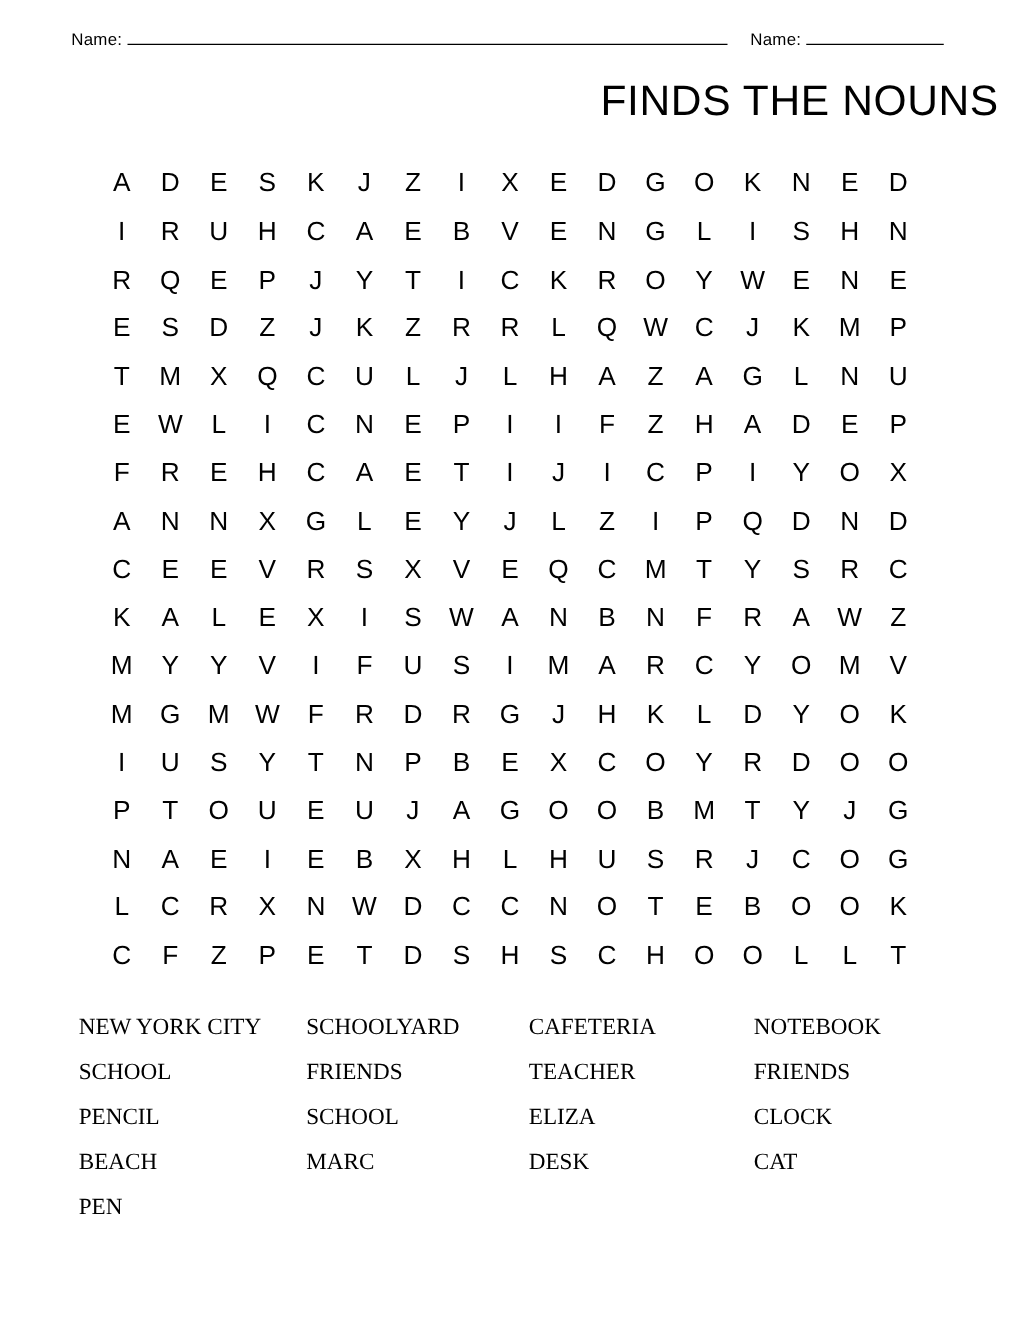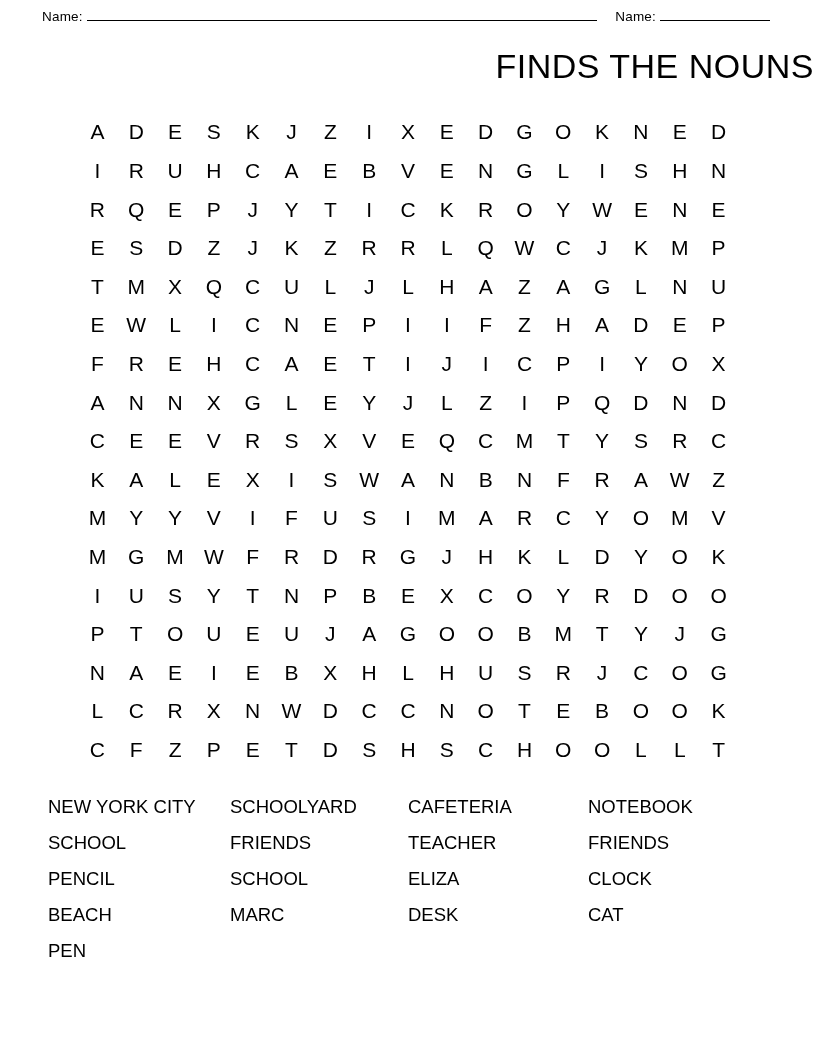--- a/index.html
+++ b/index.html
@@ -12,21 +12,21 @@
     background: #ffffff;
     font-family: "Liberation Sans", sans-serif;
     color: #000000;
     position: relative;
     overflow: hidden;
   }
   .page {
     width: 816px;
     height: 1056px;
     box-sizing: border-box;
-    padding: 2px;
+    padding: 17px;
     position: relative;
   }
 
   
   .header-row {
     display: flex;
     align-items: baseline;
     padding: 6px 40px 0 40px;
     font-size: 13.5px;
     letter-spacing: 0.2px;
@@ -70,20 +70,21 @@
     letter-spacing: 0;
   }
 
   
   .wordlist {
     margin: 20px 0 0 0;
     padding: 0 40px 0 46px;
     display: grid;
     grid-template-columns: 182px 178px 180px auto;
     row-gap: 0;
+    font-family: Liberation Serif, serif;
   }
   .word {
     font-size: 18.5px;
     line-height: 36px;
     white-space: nowrap;
   }
 </style>
 </head>
 <body>
 

